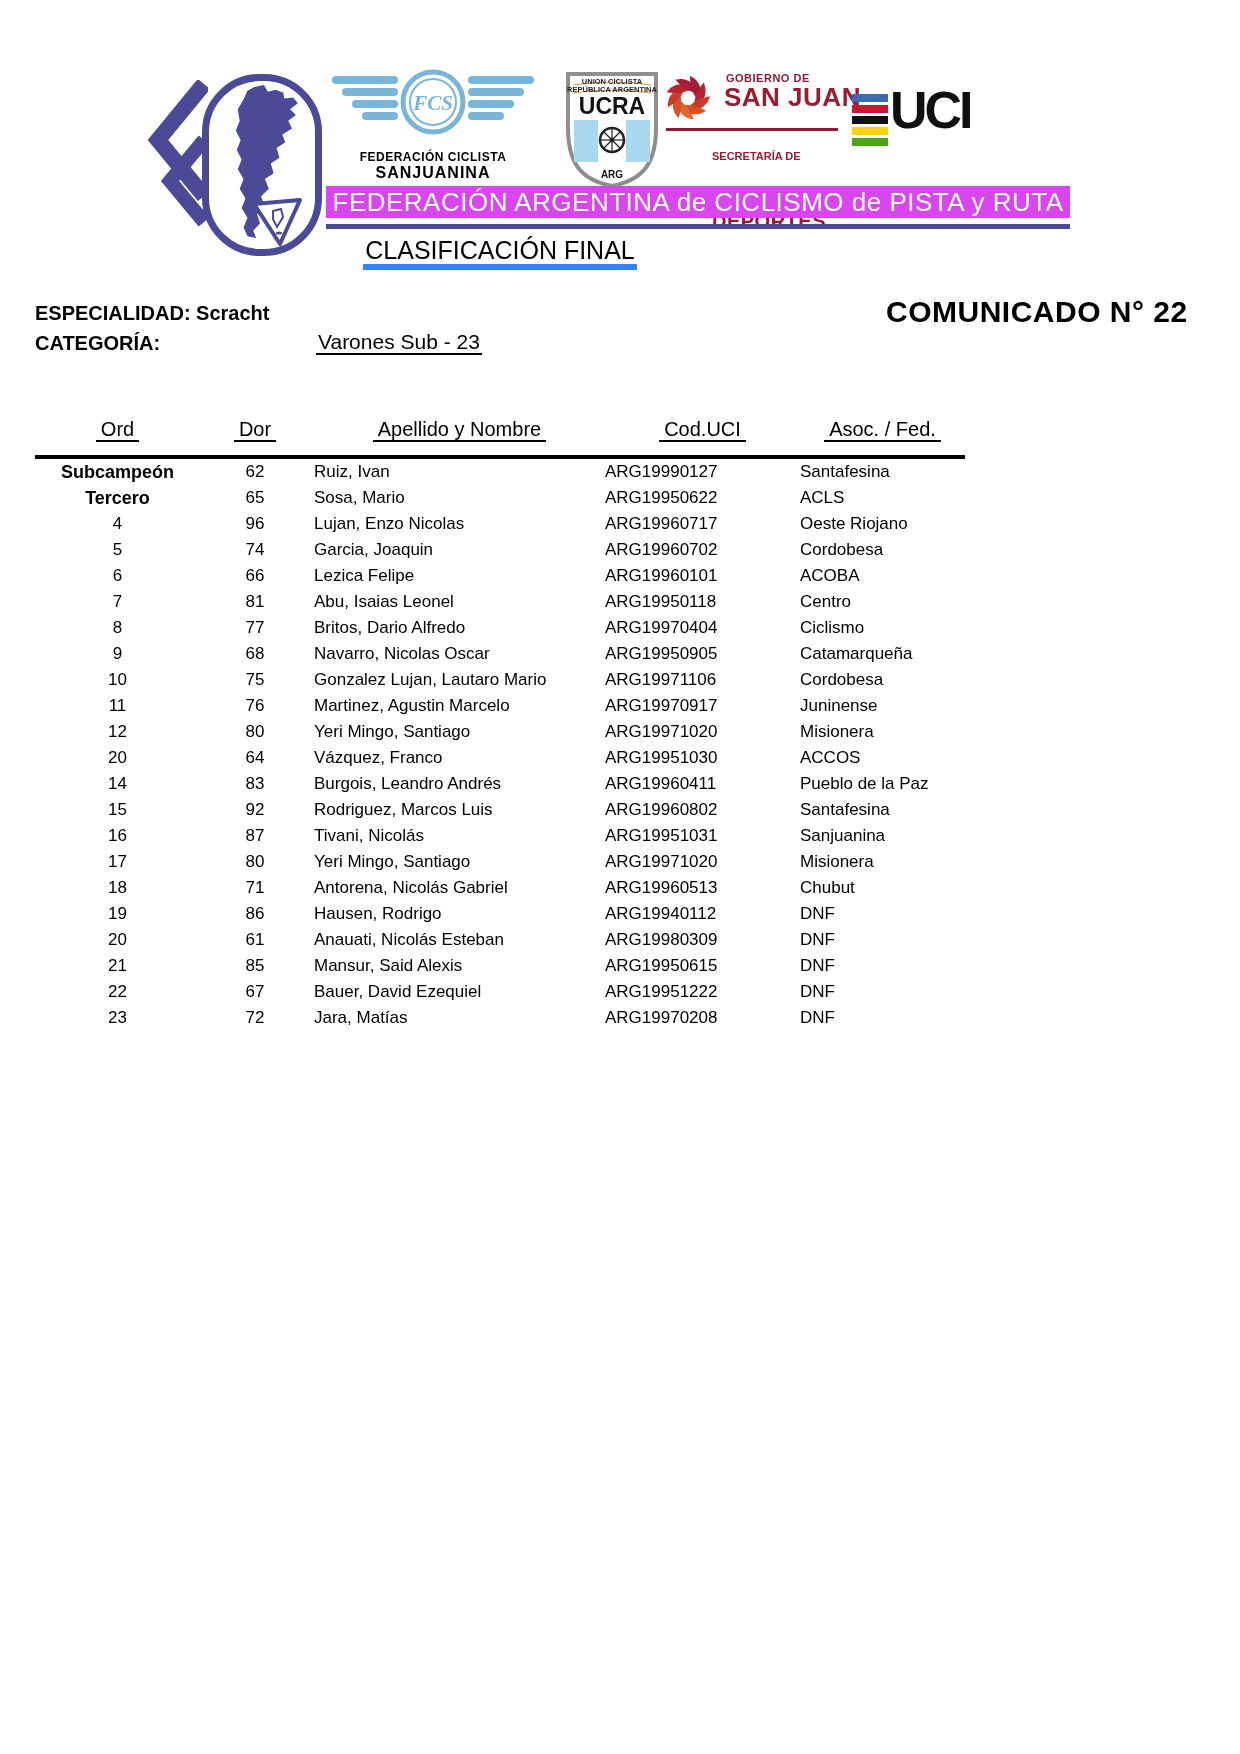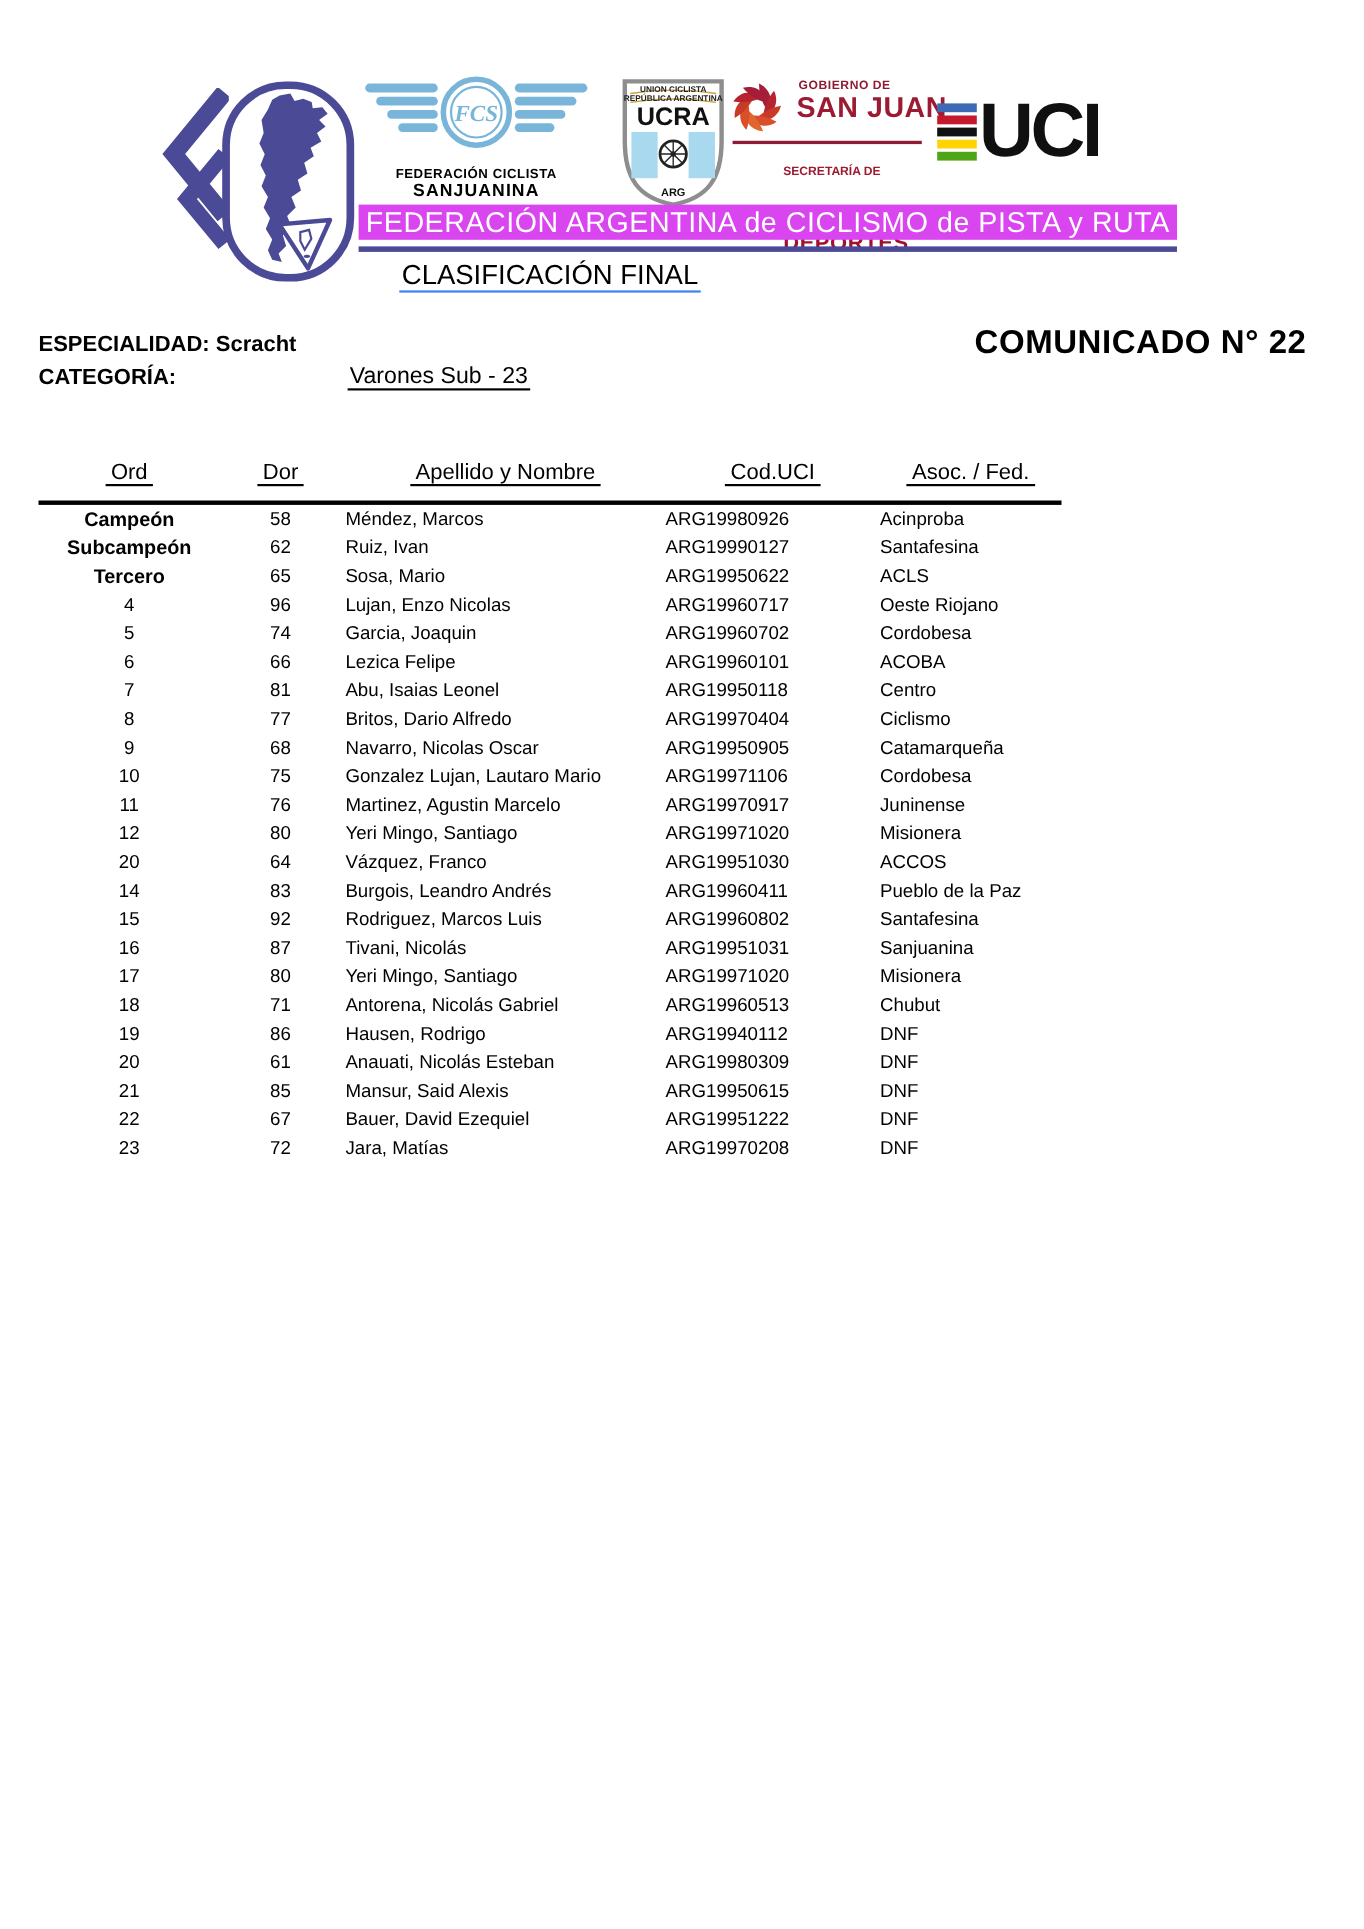--- a/index.html
+++ b/index.html
@@ -22,35 +22,35 @@
   .ucra{position:absolute; left:560px; top:66px;}
   .sj-swirl{position:absolute; left:662px; top:72px;}
   .sj-gob{position:absolute; left:726px; top:72px; font-size:11px; font-weight:bold; color:#8e1b33; letter-spacing:0.5px;}
   .sj-title{position:absolute; left:724px; top:82px; font-size:26px; font-weight:bold; color:#9c1b33; letter-spacing:0.5px;}
   .sj-rule{position:absolute; left:666px; top:128px; width:172px; height:3px; background:#8e1b33;}
   .sj-secr{position:absolute; left:712px; top:150px; font-size:11px; font-weight:bold; color:#9c1b33;}
   .sj-dep{position:absolute; left:712px; top:162px; font-size:20px; font-weight:bold; color:#a01030; letter-spacing:0.5px;margin-top:48px;}
   .uci{position:absolute; left:852px; top:94px;}
   .uci-stripe{width:36px; height:8px; margin-bottom:3px;}
   .uci-text{
-    position:absolute; left:890px; top:84px; font-size:69px; font-weight:bold;
+    position:absolute; left:890px; top:84px; font-size:52px; font-weight:bold;
     letter-spacing:-3px; line-height:1; color:#101010;
   }
   .banner{
     position:absolute; left:326px; top:186px; width:744px; height:32px;
     background:#d946ef; color:#fff; font-size:26px; line-height:32px;
     text-align:center; letter-spacing:0.5px; white-space:nowrap; z-index:1;
   }
   .banner-underline{position:absolute; left:326px; top:224px; width:744px; height:5px; background:#4a4a96; z-index:1;}
   
   .doc-title{
     position:absolute; left:35px; top:236px; width:930px; text-align:center;
     font-size:25px;
   }
-  .doc-title span{border-bottom:2px solid #3b82f6; padding:0 2px;}
+  .doc-title span{border-bottom:6px solid #3b82f6; padding:0 2px;}
   .especialidad{position:absolute; left:35px; top:302px; font-size:20px; font-weight:bold;}
   .comunicado{position:absolute; left:886px; top:295px; font-size:30px; font-weight:bold; white-space:nowrap; letter-spacing:0.5px;}
   .categoria{position:absolute; left:35px; top:332px; font-size:20px; font-weight:bold;}
   .categoria-value{position:absolute; left:316px; top:330px; font-size:21px;}
   .categoria-value span{border-bottom:2px solid #000; padding:0 2px;}
   
   .results{position:absolute; left:35px; top:418px; width:930px;}
   .thead{display:flex; border-bottom:4px solid #000; padding-bottom:14px; font-size:20px;}
   .th{display:block;}
   .th .th-inner{border-bottom:2px solid #000; padding:0 5px;}
@@ -168,27 +168,20 @@
 
   <div class="results">
     <div class="thead">
       <div class="th c1"><span class="th-inner">Ord</span></div>
       <div class="th c2"><span class="th-inner">Dor</span></div>
       <div class="th c3"><span class="th-inner">Apellido y Nombre</span></div>
       <div class="th c4"><span class="th-inner">Cod.UCI</span></div>
       <div class="th c5"><span class="th-inner">Asoc. / Fed.</span></div>
     </div>
     <div>
-    <div class="tr">
-      <div class="c1 ord-bold">Campeón</div>
-      <div class="c2">58</div>
-      <div class="c3">Méndez, Marcos</div>
-      <div class="c4">ARG19980926</div>
-      <div class="c5">Acinproba</div>
-    </div>
 
     <div class="tr">
       <div class="c1 ord-bold">Subcampeón</div>
       <div class="c2">62</div>
       <div class="c3">Ruiz, Ivan</div>
       <div class="c4">ARG19990127</div>
       <div class="c5">Santafesina</div>
     </div>
 
     <div class="tr">

